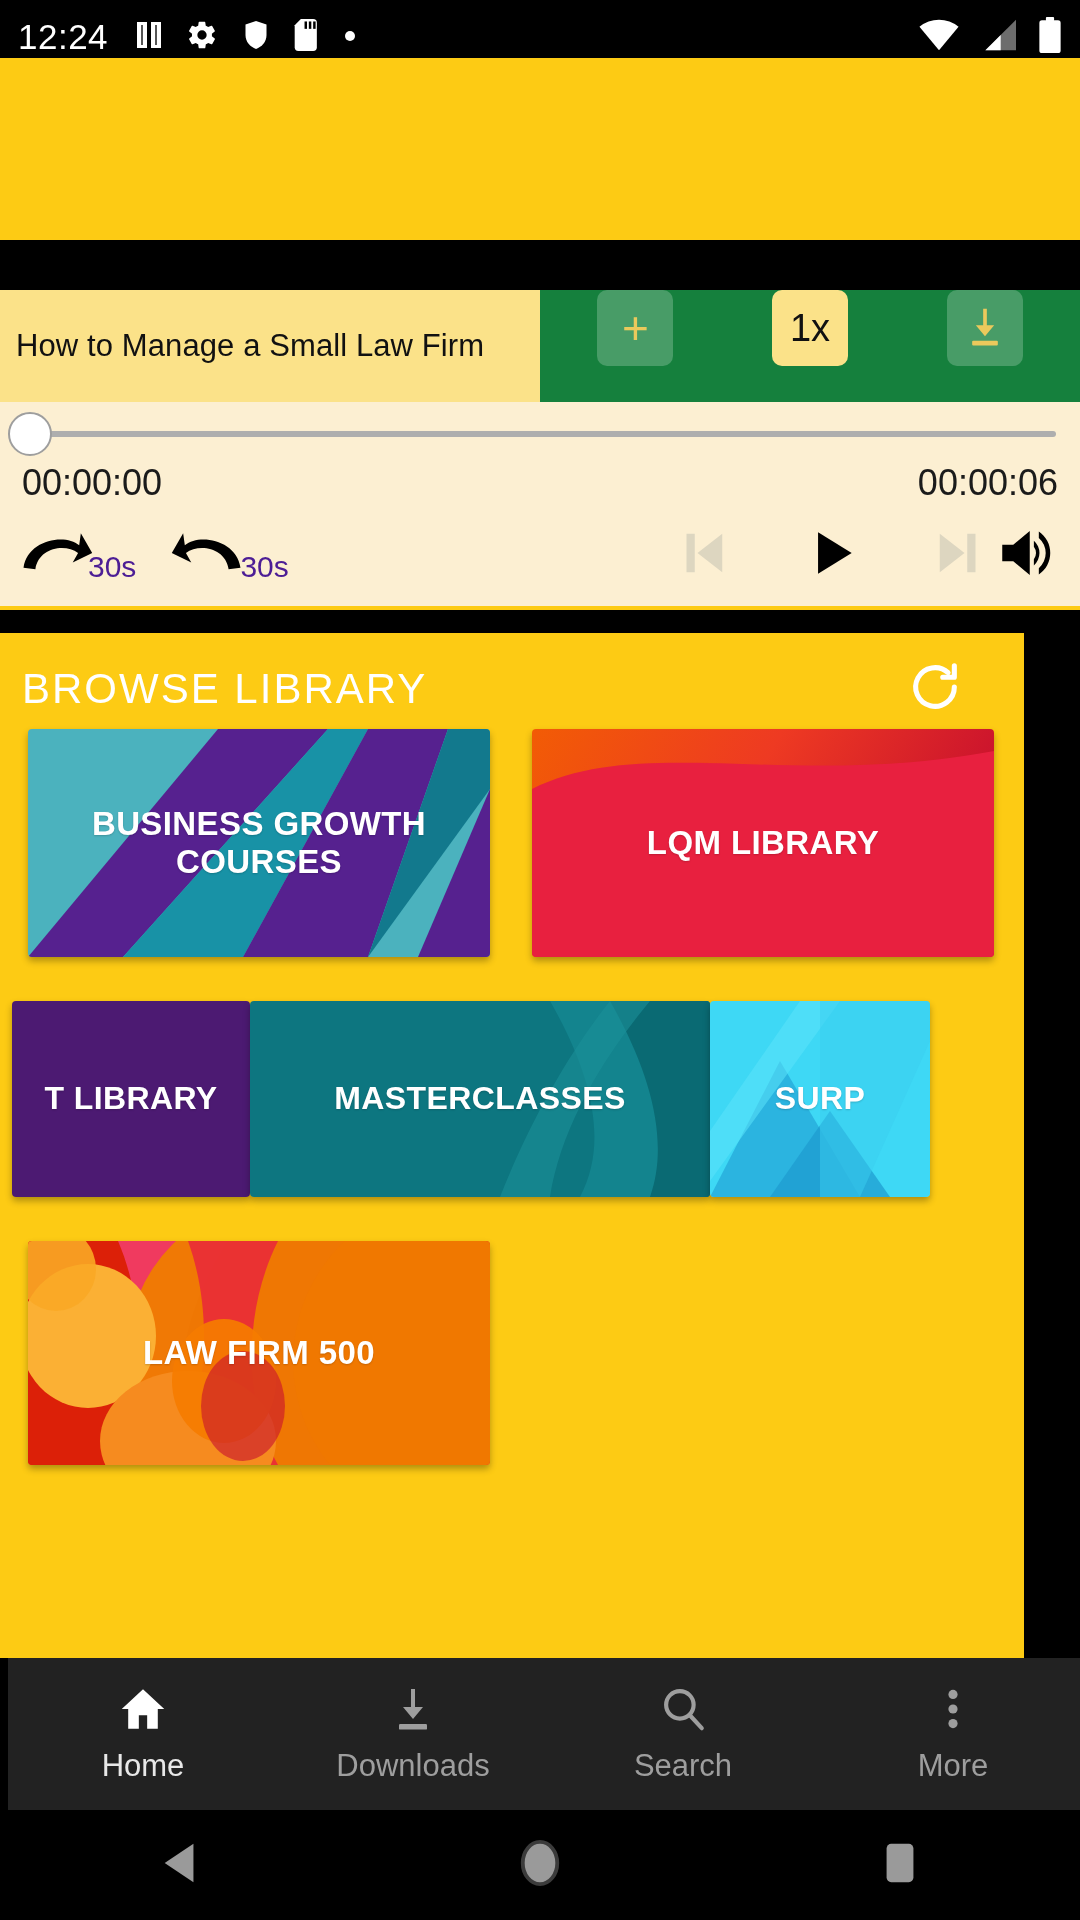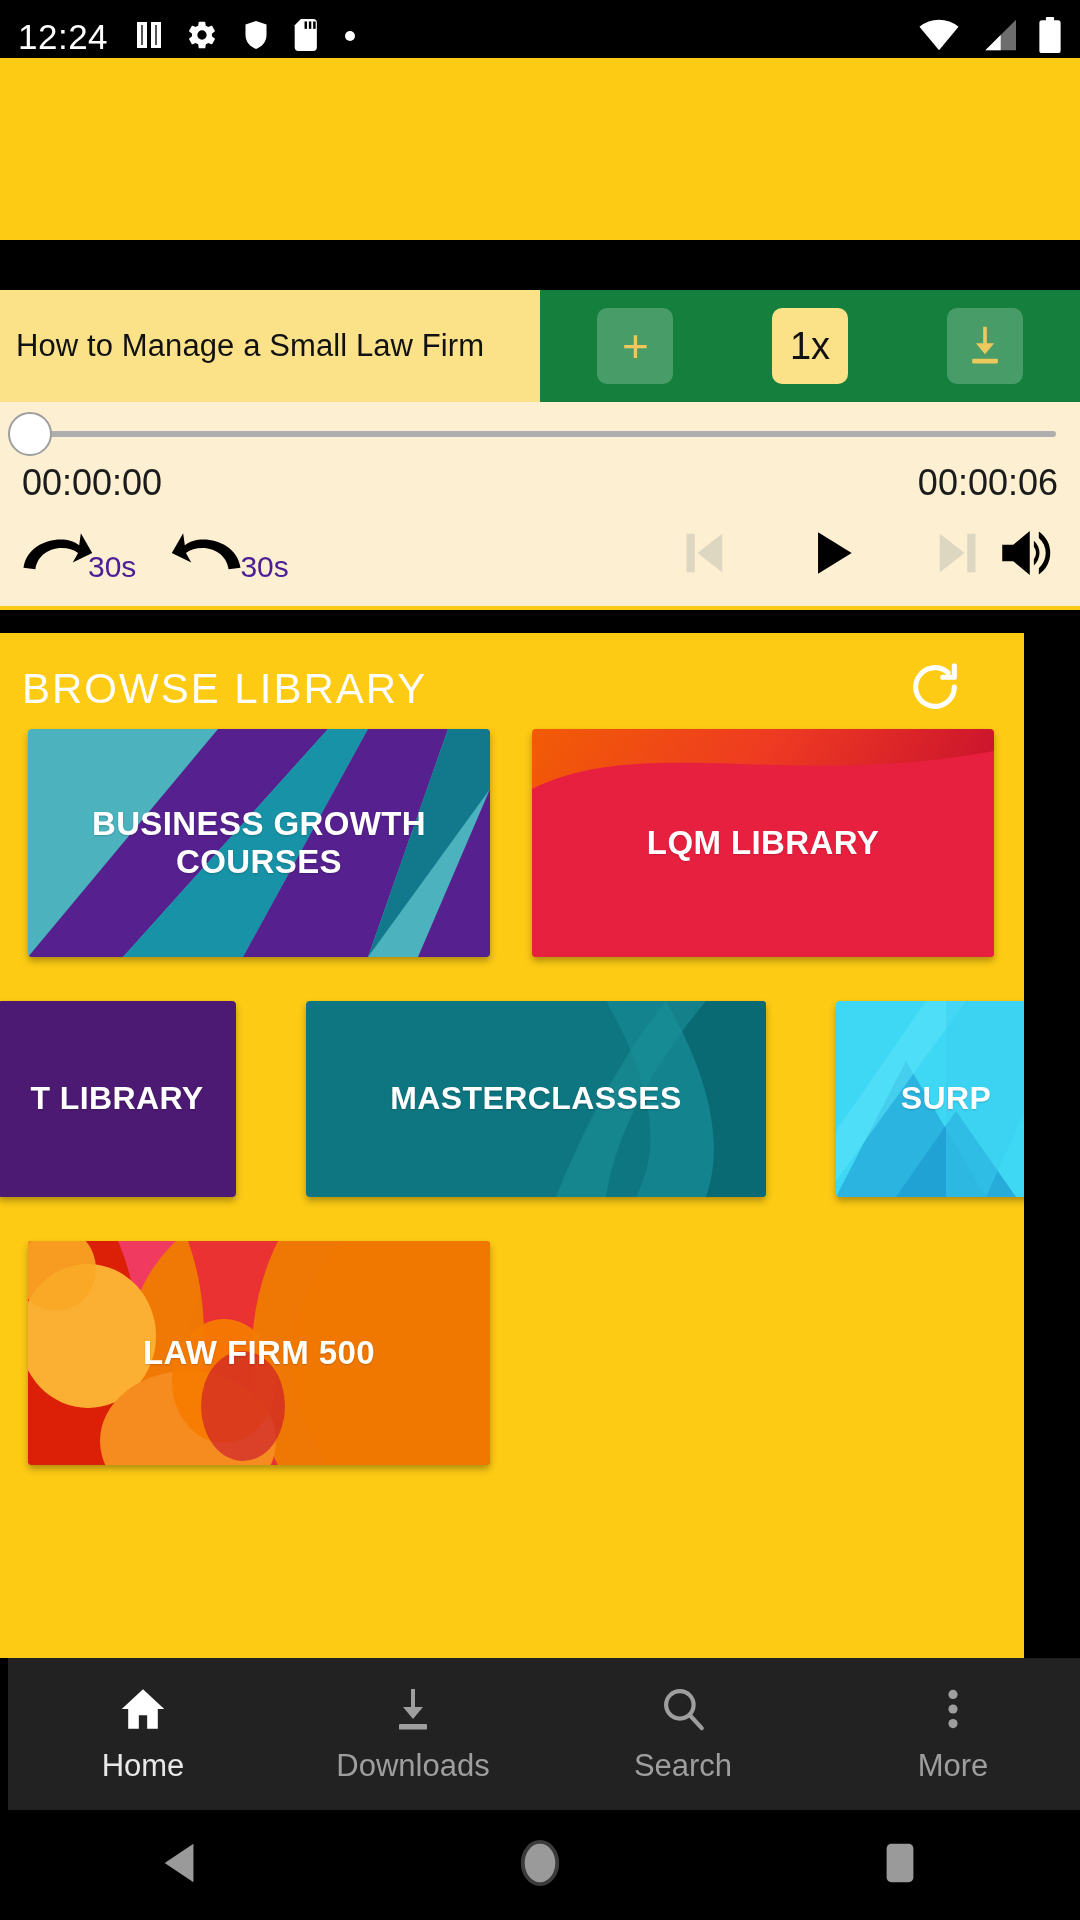--- a/index.html
+++ b/index.html
@@ -34,21 +34,21 @@
   .player { position: absolute; top: 290px; left: 0; width: 1080px; }
   .player-top { display: flex; height: 112px; background: #15803d; }
   .track-panel {
     width: 540px; background: #FBE289; display: flex; align-items: center;
     padding: 0 16px;
   }
   .track-title {
     font-size: 31px; color: #111; line-height: 1.22; letter-spacing: 0.1px;
   }
   .player-actions {
-    flex: 1; display: flex; align-items: center; justify-content: space-around;
+    flex: 1; display: flex; align-items: flex-start; justify-content: space-around;
     padding: 0 8px;
   }
   .pbtn {
     width: 76px; height: 76px; border-radius: 10px;
     display: flex; align-items: center; justify-content: center;
     background: rgba(255,255,255,0.22); border: none;
     font-family: "Liberation Sans", sans-serif;
   }
   .pbtn.speed { background: #FBE289; }
   .pbtn .plusglyph { font-size: 46px; color: #EBC95C; line-height: 1; font-weight: 300; }
@@ -101,21 +101,21 @@
     display: flex; align-items: center; justify-content: center;
   }
   .tile-label {
     position: relative; z-index: 5; color: #fff; font-weight: bold;
     text-align: center; font-size: 33px; letter-spacing: 0.4px;
     text-shadow: 0 1px 2px rgba(0,0,0,0.18); padding: 0 14px; line-height: 1.16;
   }
   .tile-art { position: absolute; inset: 0; }
 
   .row1-tile { width: 462px; height: 228px; }
-  .row2 { display: flex; gap: 70px; margin-top: 44px; padding-left: 0; }
+  .row2 { display: flex; margin-top: 44px; padding-left: 14px; }
   .row2-tile { width: 460px; height: 196px; flex: none; }
   .row2-tile.partial-left { width: 238px; margin-left: -2px; }
   .row2-tile.partial-right { width: 220px; }
   .row2-tile .tile-label { font-size: 32px; }
   .row3 { margin-top: 44px; }
   .row3-tile { width: 462px; height: 224px; }
 
   
   .bottomnav {
     position: absolute; top: 1658px; left: 8px; width: 1080px; height: 152px;

